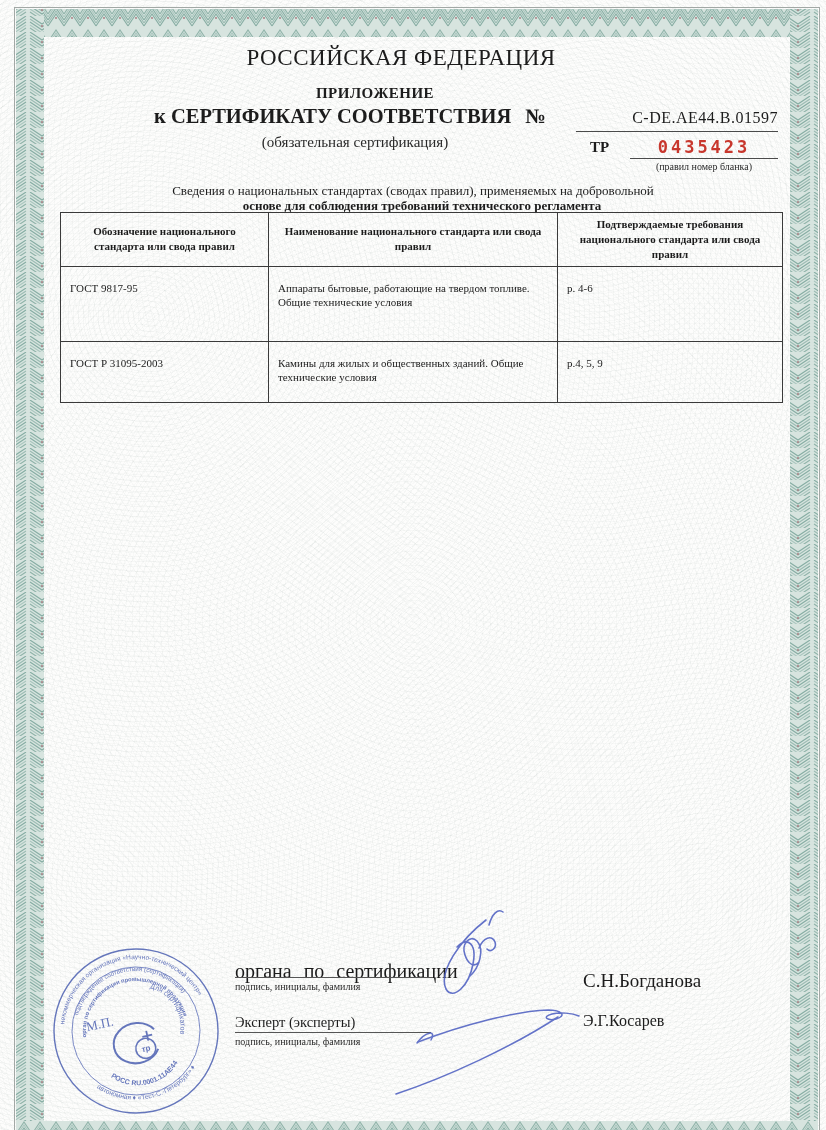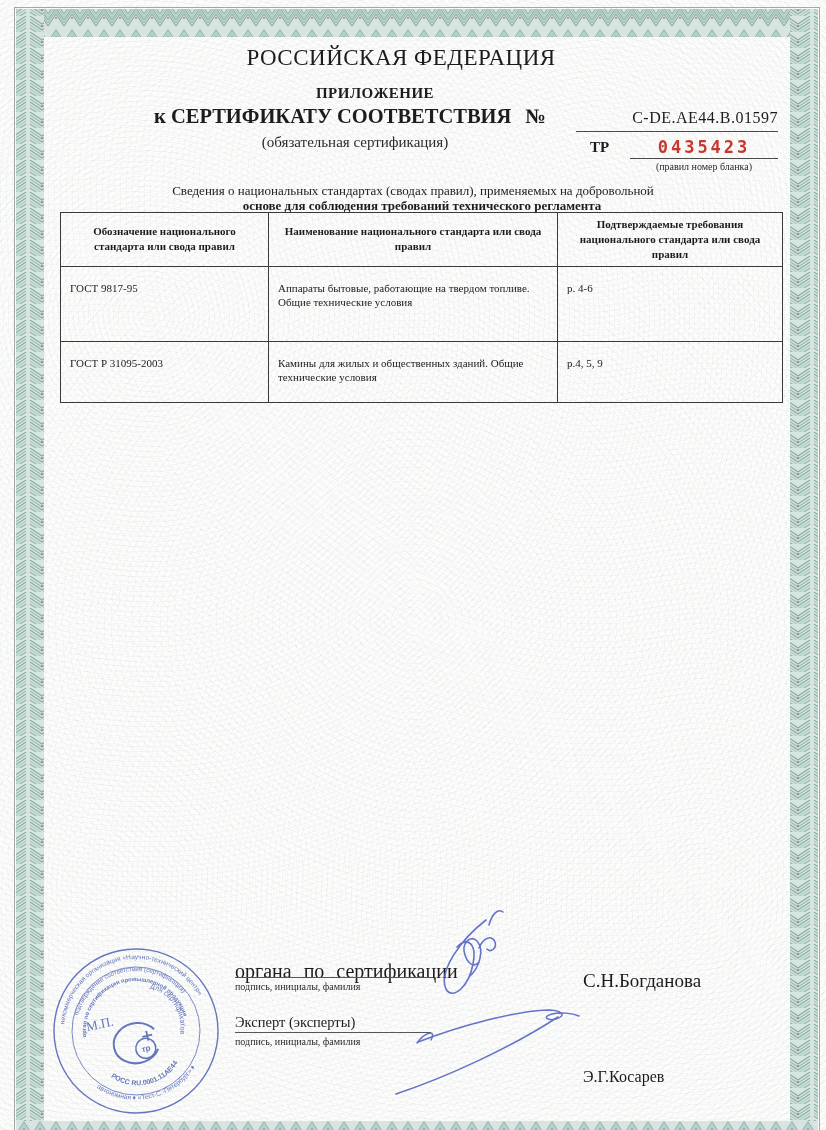--- a/index.html
+++ b/index.html
@@ -39,21 +39,21 @@
   tr.r1 td{height:46px;}
   tr.r2 td{height:32px;}
   .sig-role1{left:235px;top:932px;font-size:14px;line-height:14px;}
   .sig-role-l3{left:235px;top:960px;font-size:20px;word-spacing:7px;}
   .sig-line1{left:235px;top:977px;width:196px;border-bottom:1px solid #555;height:0;}
   .sig-cap1{left:235px;top:981px;font-size:10px;color:#2a2a2a;}
   .sig-name1{left:583px;top:958px;font-size:19px;margin-top:12px;}
   .sig-role2{left:235px;top:1014px;font-size:14.5px;}
   .sig-line2{left:235px;top:1032px;width:196px;border-bottom:1px solid #555;height:0;}
   .sig-cap2{left:235px;top:1036px;font-size:10px;color:#2a2a2a;}
-  .sig-name2{left:583px;top:1068px;font-size:16px;text-align:right;}
+  .sig-name2{left:583px;top:1012px;font-size:16px;text-align:right;}
   .nopush{pointer-events:none;}
 </style>
 </head>
 <body>
 
 <div class="page">
 
   <svg class="abs nopush" style="left:0;top:0;" width="826" height="1130" viewBox="0 0 826 1130">
     <defs>
       <pattern id="bandV" width="28" height="16" patternUnits="userSpaceOnUse">

